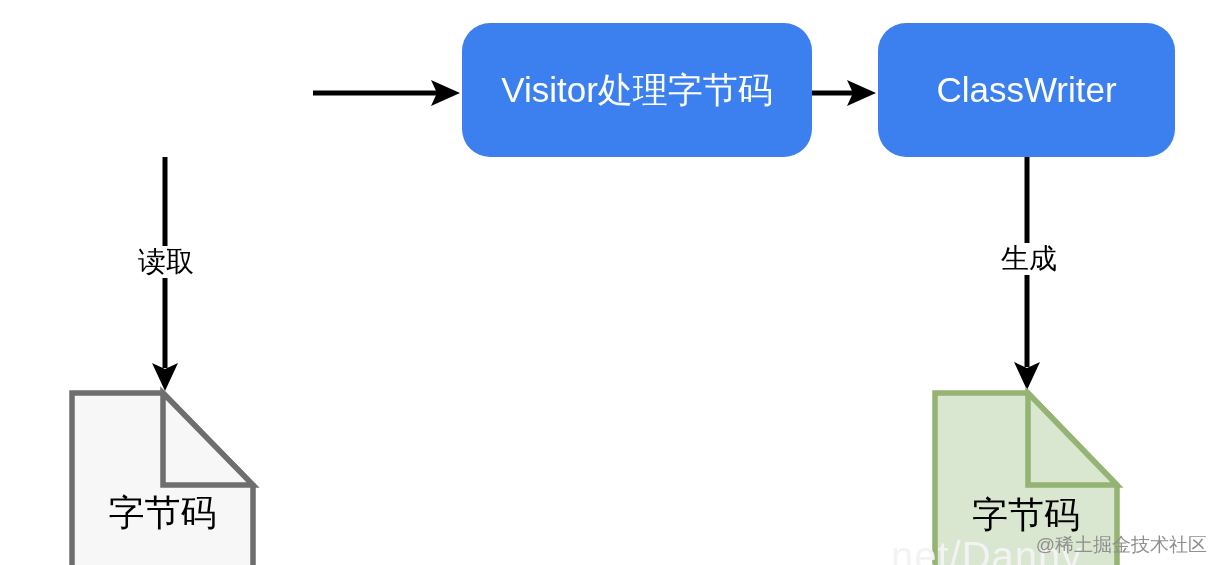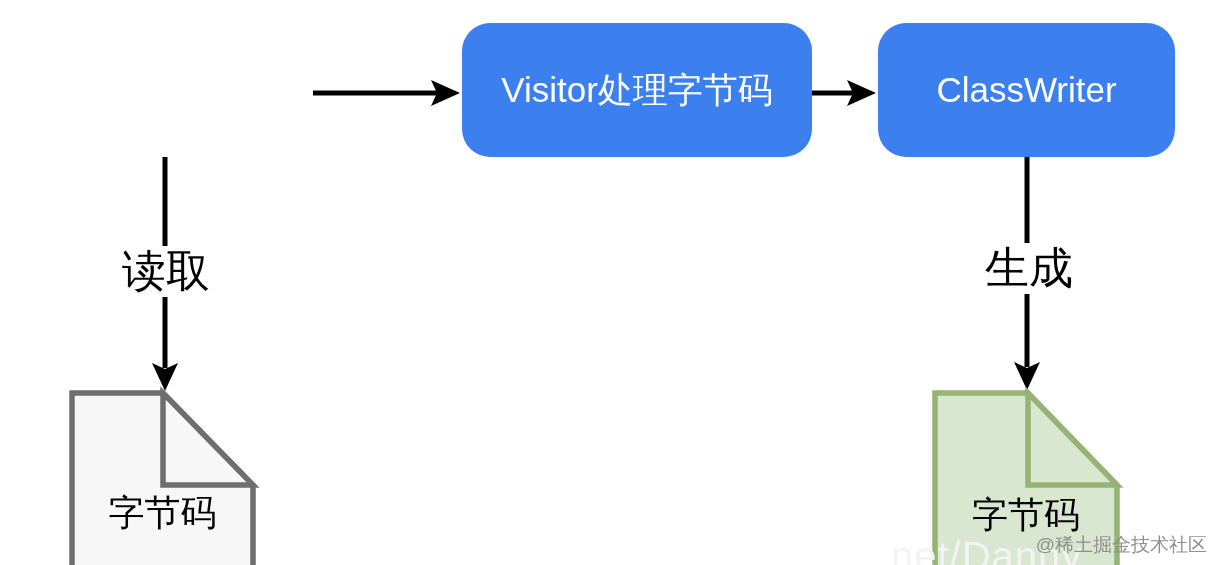--- a/index.html
+++ b/index.html
@@ -31,21 +31,21 @@
   .edges-layer {
     position: absolute;
     left: 0; top: 0;
     width: 1211px; height: 565px;
   }
   .edge-label {
     position: absolute;
     transform: translateX(-50%);
     background: #ffffff;
     color: var(--label-text, #000000);
-    font-size: 44px;
+    font-size: 28px;
     line-height: 1.15;
     padding: 0 5px;
     white-space: nowrap;
   }
   .edge-label-read     { left: 166px;  top: 246px; }
   .edge-label-generate { left: 1029px; top: 243px; }
 
   .doc-label {
     position: absolute;
     text-align: center;

